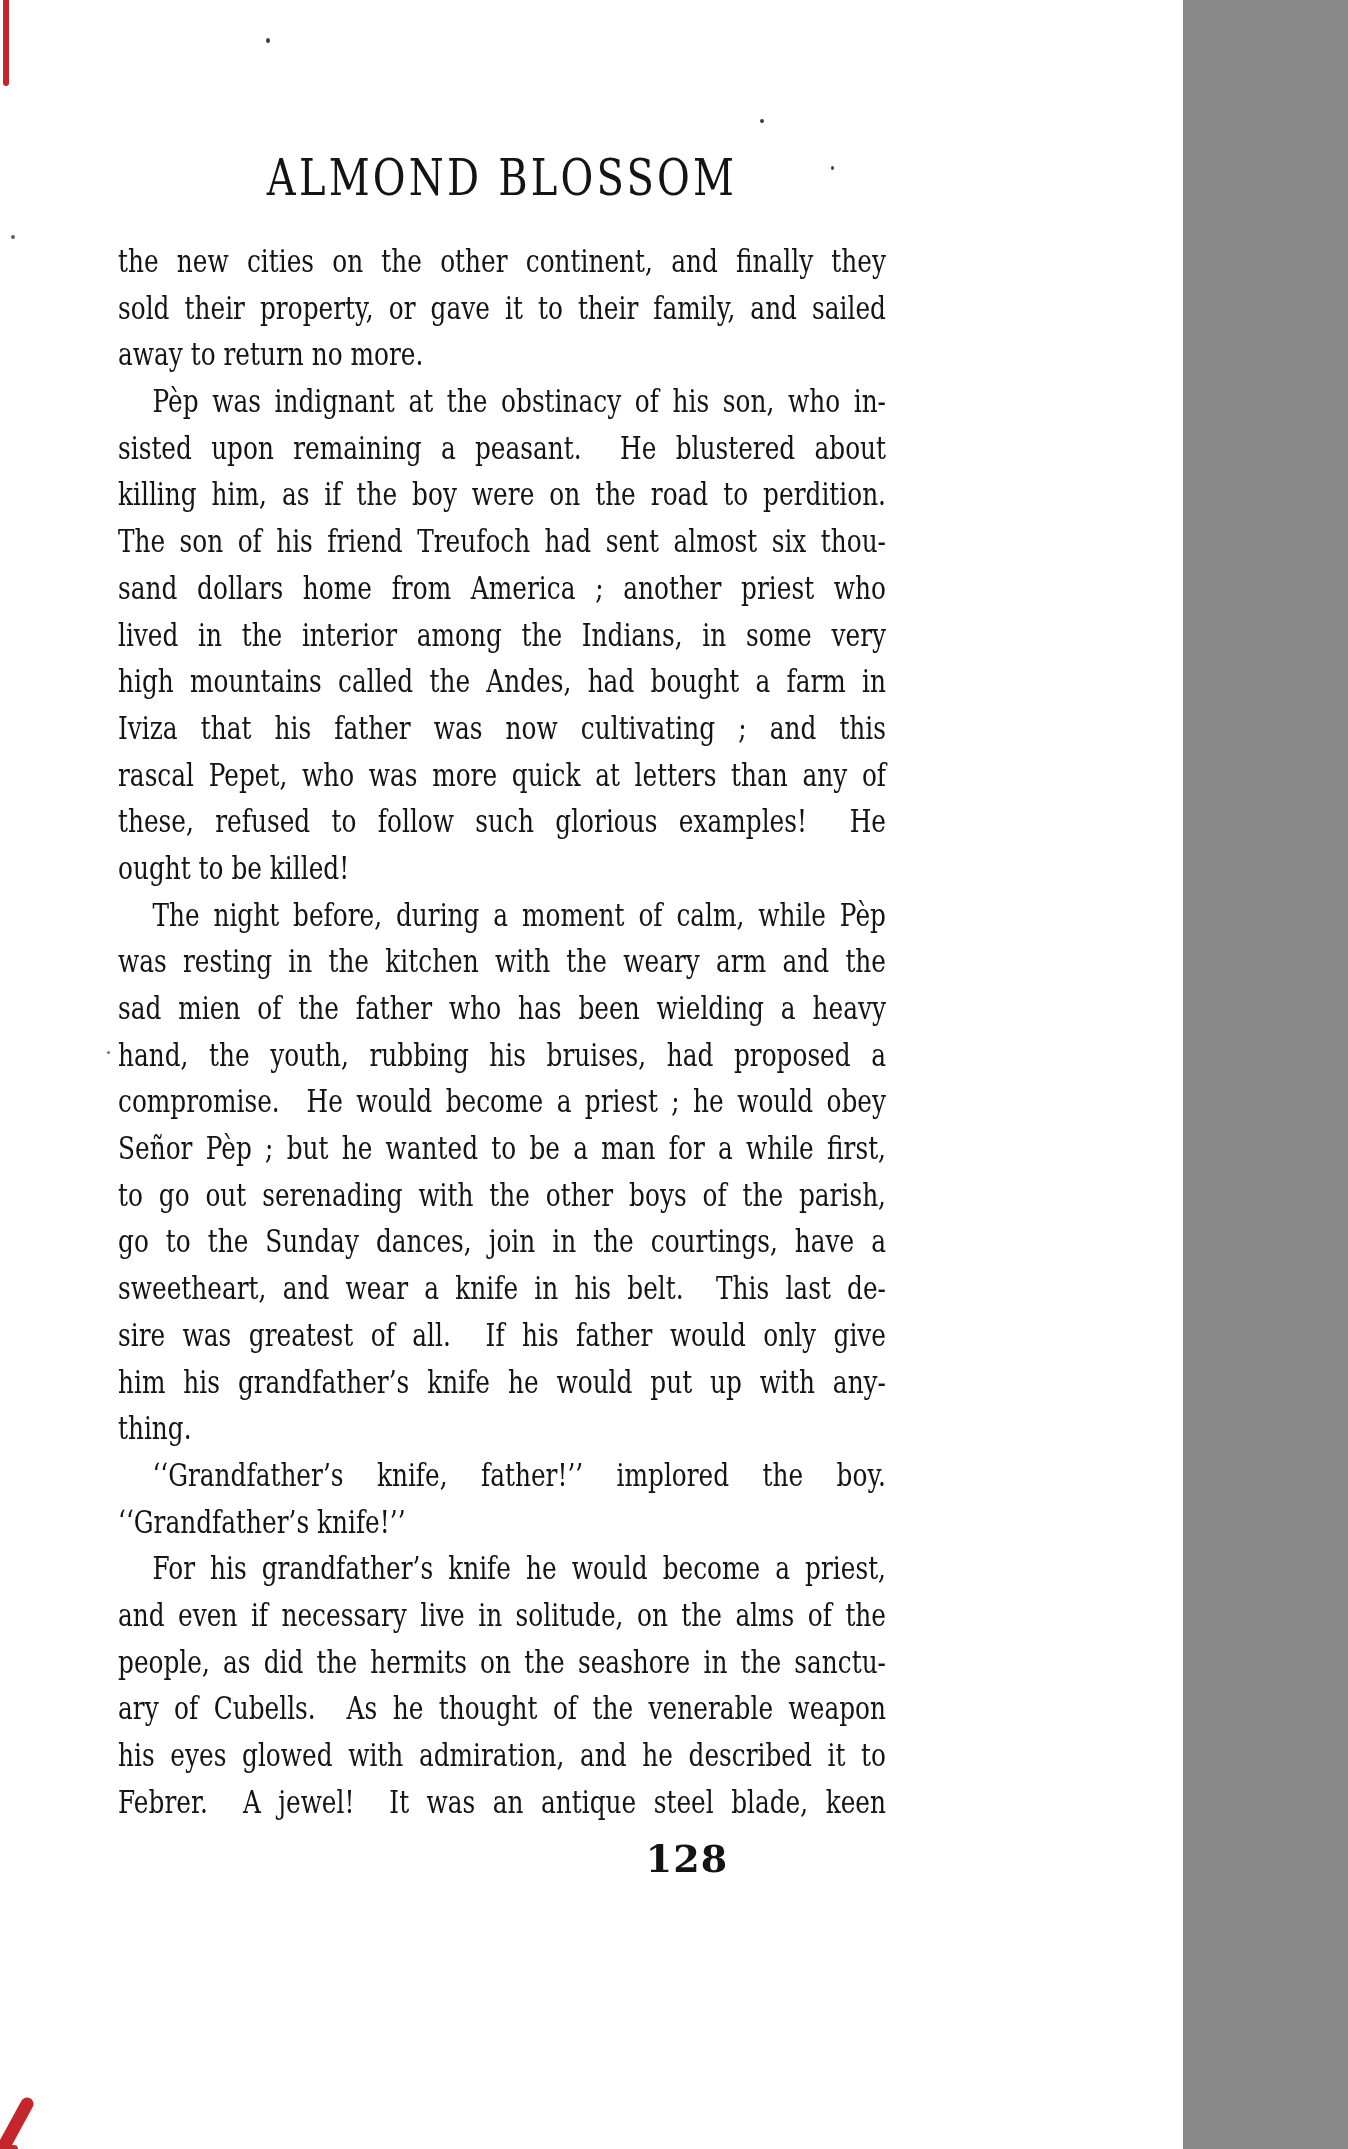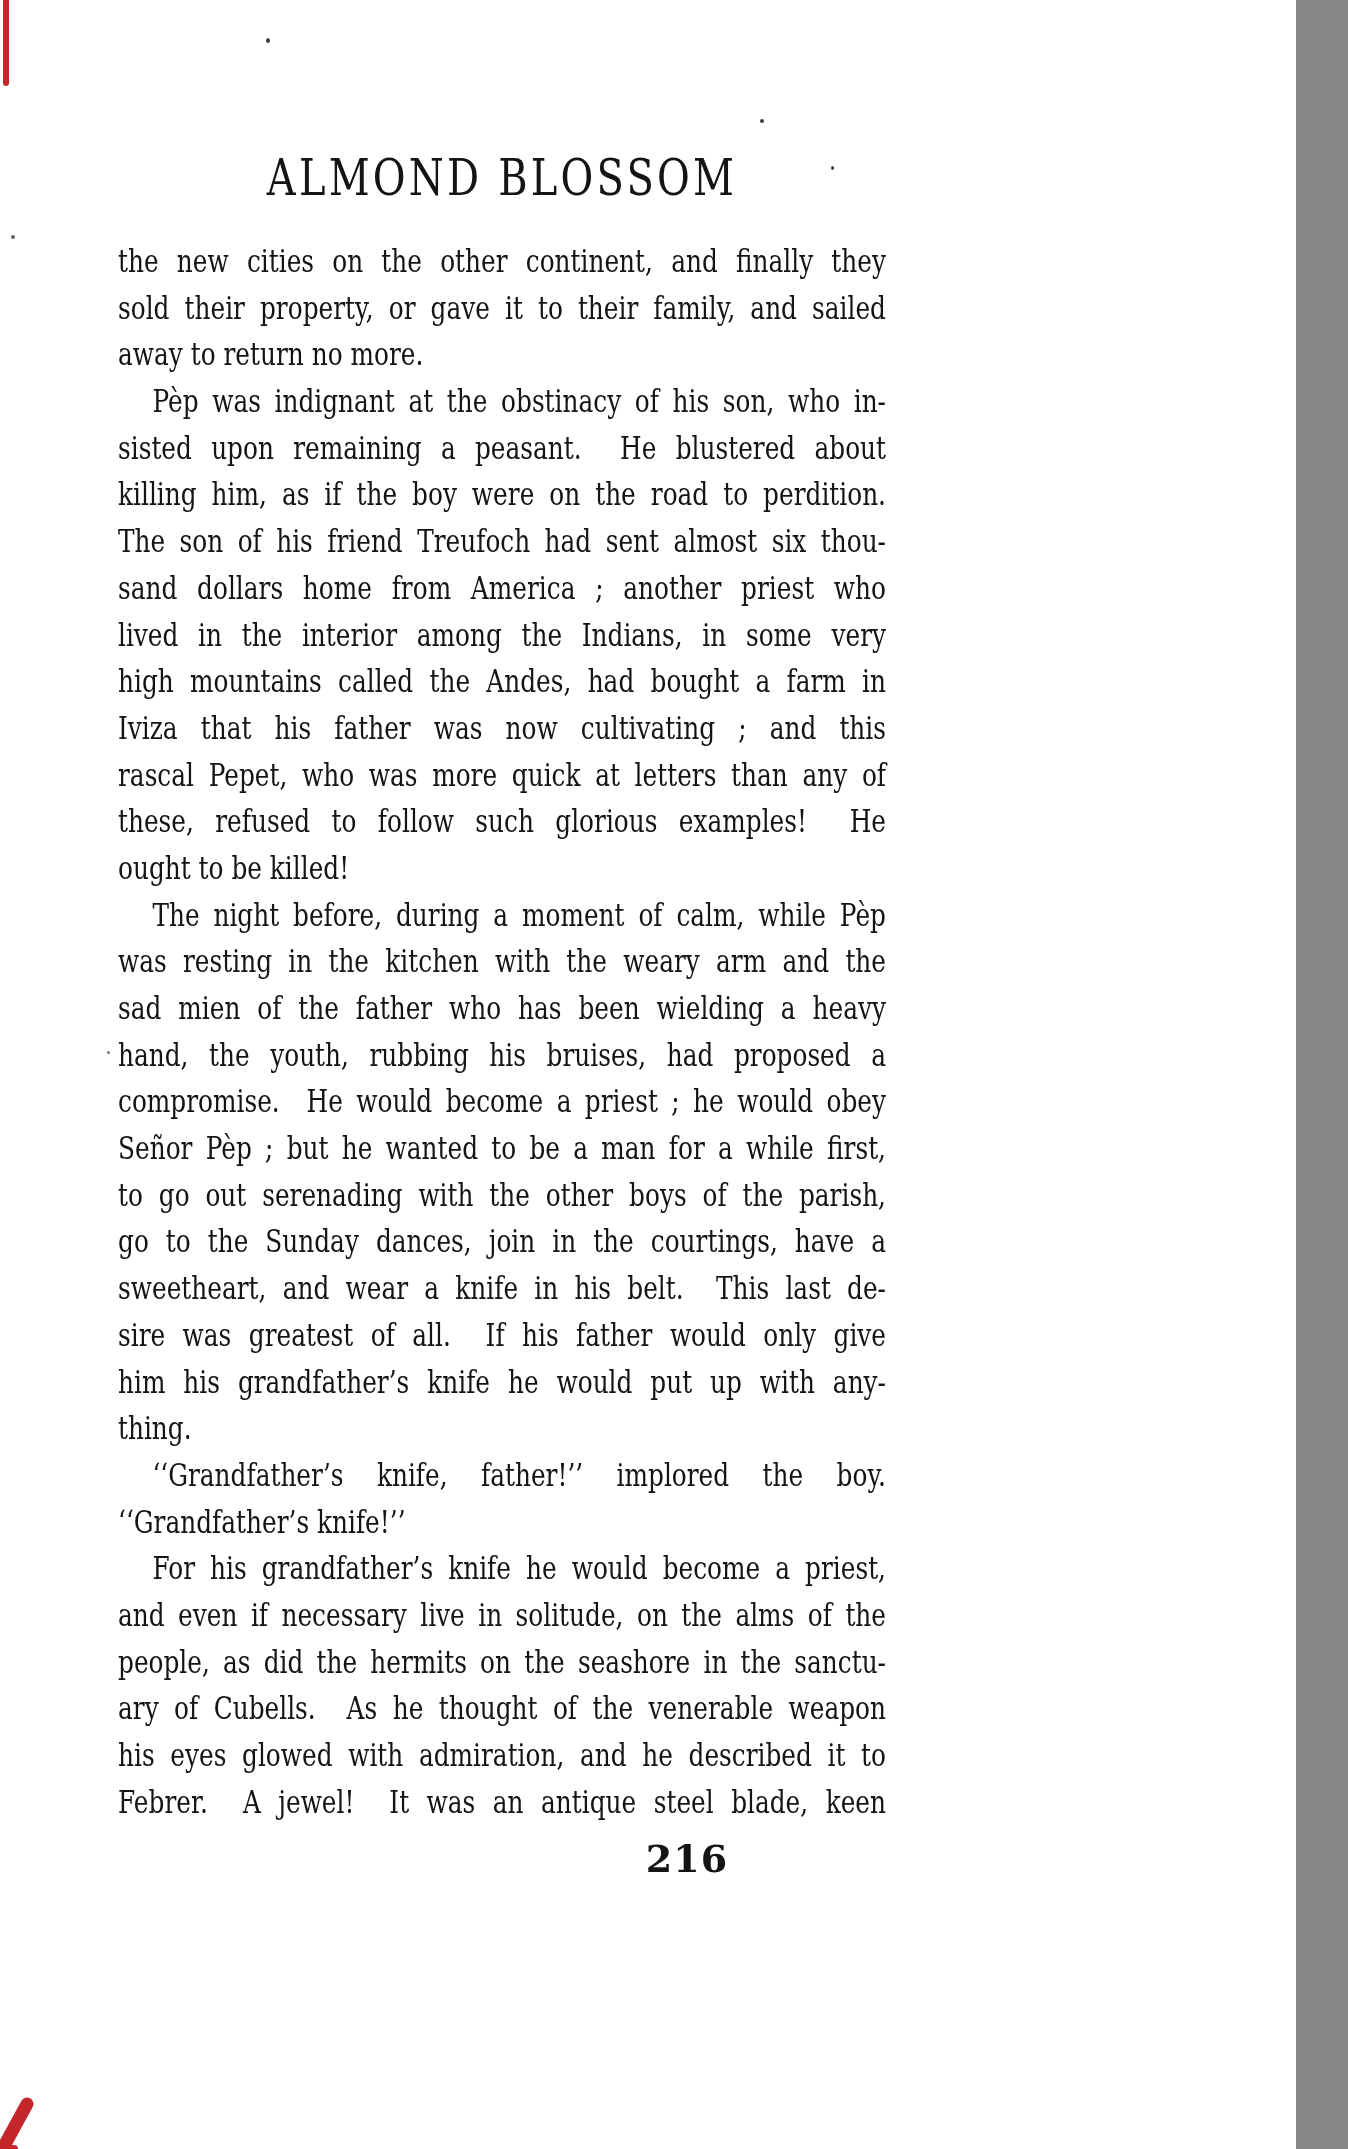--- a/index.html
+++ b/index.html
@@ -1,18 +1,18 @@
 <!DOCTYPE html>
 <html style="--paper: #ffffff; --ink: #141414; --artifact_red: #c4262b;"><head>
 <meta charset="utf-8">
 <style>
   html, body { margin: 0; padding: 0; background: #888; }
   .page {
     position: relative;
-    width: 1296px;
+    width: 1183px;
     height: 2149px;
     background: var(--paper, #ffffff);
     overflow: hidden;
     font-family: "DejaVu Serif", "Liberation Serif", serif;
     color: var(--ink, #141414);
   }
 
   
   .textwrap {
     position: absolute;
@@ -145,15 +145,15 @@
       <div class="line rag">‘‘Grandfather’s knife!’’</div>
       <div class="line indent">For his grandfather’s knife he would become a priest,</div>
       <div class="line">and even if necessary live in solitude, on the alms of the</div>
       <div class="line">people, as did the hermits on the seashore in the sanctu-</div>
       <div class="line">ary of Cubells.&nbsp; As he thought of the venerable weapon</div>
       <div class="line">his eyes glowed with admiration, and he described it to</div>
       <div class="line">Febrer.&nbsp; A jewel!&nbsp; It was an antique steel blade, keen</div>
     </div>
   </div>
 
-  <div class="pagenum">216</div>
+  <div class="pagenum">128</div>
 
 </div>
 
 </body></html>

